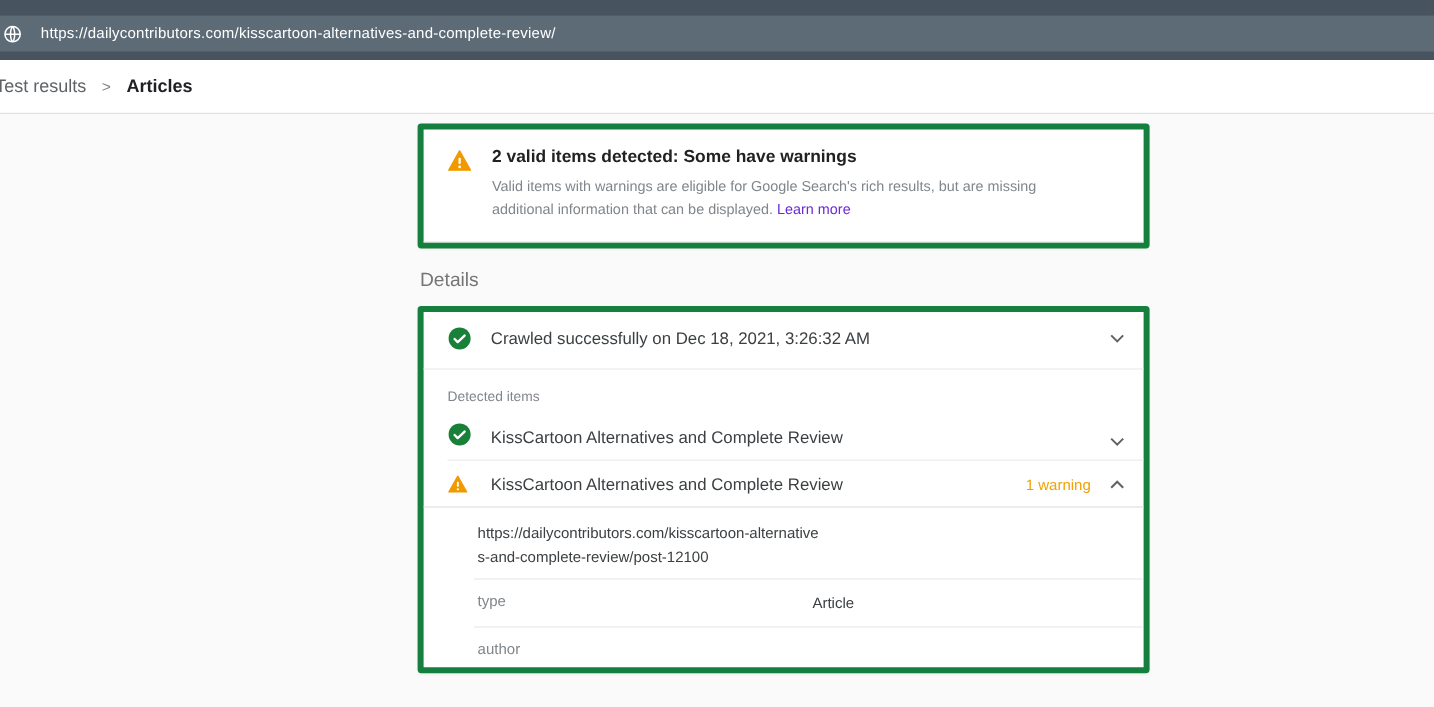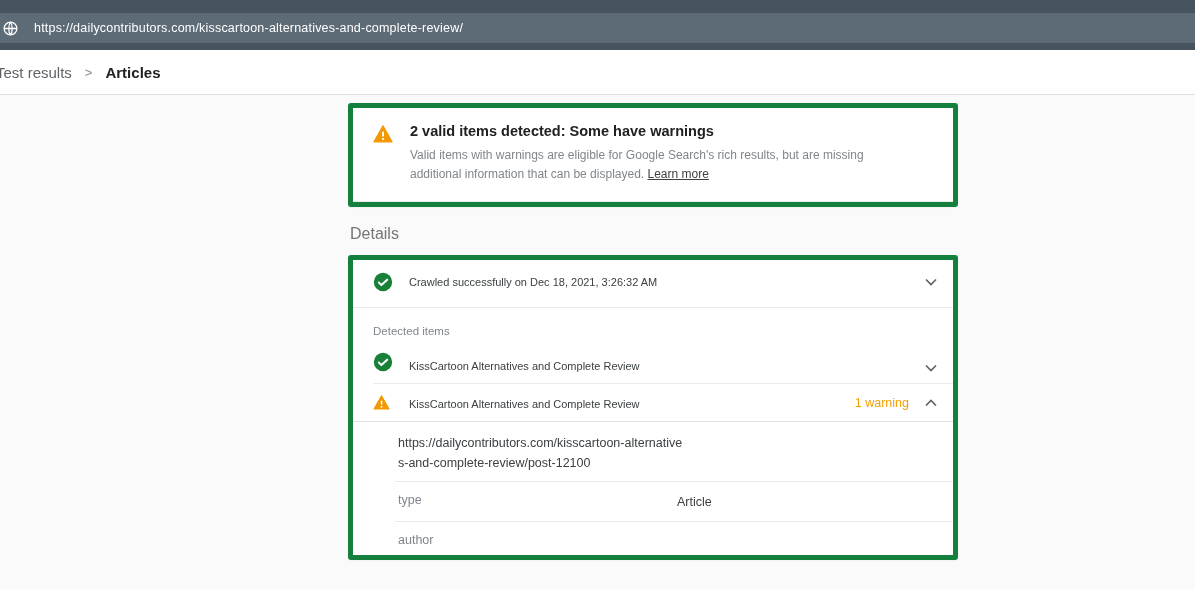--- a/index.html
+++ b/index.html
@@ -37,40 +37,40 @@
   }
 
   
   .summary-card { margin-top:8px; }
   .summary-top { display:flex; padding:15px 20px 17px 20px; }
   .summary-icon { flex:0 0 20px; margin-right:17px; margin-top:2px; }
   .summary-title { font-size:14.5px; font-weight:bold; color:#212124; }
   .summary-desc {
     margin-top:7px; font-size:12px; line-height:1.6; color:#80868B; max-width:480px;
   }
-  .learn-more { color:#404040; text-decoration:underline; cursor:pointer; }
+  .learn-more { color:#6d28d9; cursor:pointer; }
   .summary-divider { border-top:1px solid #EBEBEB; }
   .summary-actions { display:flex; padding:15px 20px 15px 57px; gap:32px; }
   .text-btn {
     background:none; border:none; font-family:inherit;
     font-size:11.5px; font-weight:bold; letter-spacing:.5px;
     color:#3C4043; cursor:pointer; padding:0;
   }
 
   
   .details-label { margin:18px 0 12px 2px; font-size:16px; color:#757575; }
   .details-card { margin-bottom:0; }
 
   .section-label { padding:17px 20px 4px 20px; font-size:11.5px; color:#80868B; }
 
   .status-row {
     display:flex; align-items:center; padding:12px 16px 15px 20px; cursor:pointer;
   }
   .row-icon { flex:0 0 20px; margin-right:16px; display:flex; align-items:center; }
-  .row-title { font-size:11px; color:#3C4043; }
+  .row-title { font-size:14px; color:#3C4043; }
   .row-right { margin-left:auto; display:flex; align-items:center; gap:16px; }
   .warn-count { font-size:12.5px; color:#F2A104; }
   .chev { display:flex; align-items:center; cursor:pointer; }
 
   .divider-full { border-top:1px solid #EBEBEB; }
   .divider-indent { border-top:1px solid #EBEBEB; margin-left:20px; }
 
   .item-row { display:flex; align-items:flex-end; padding:11px 16px 11px 20px; cursor:pointer; }
 
   

